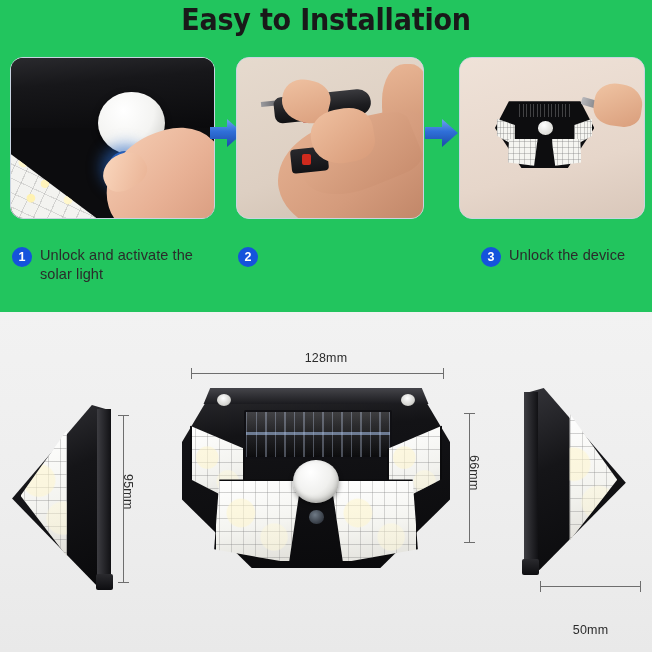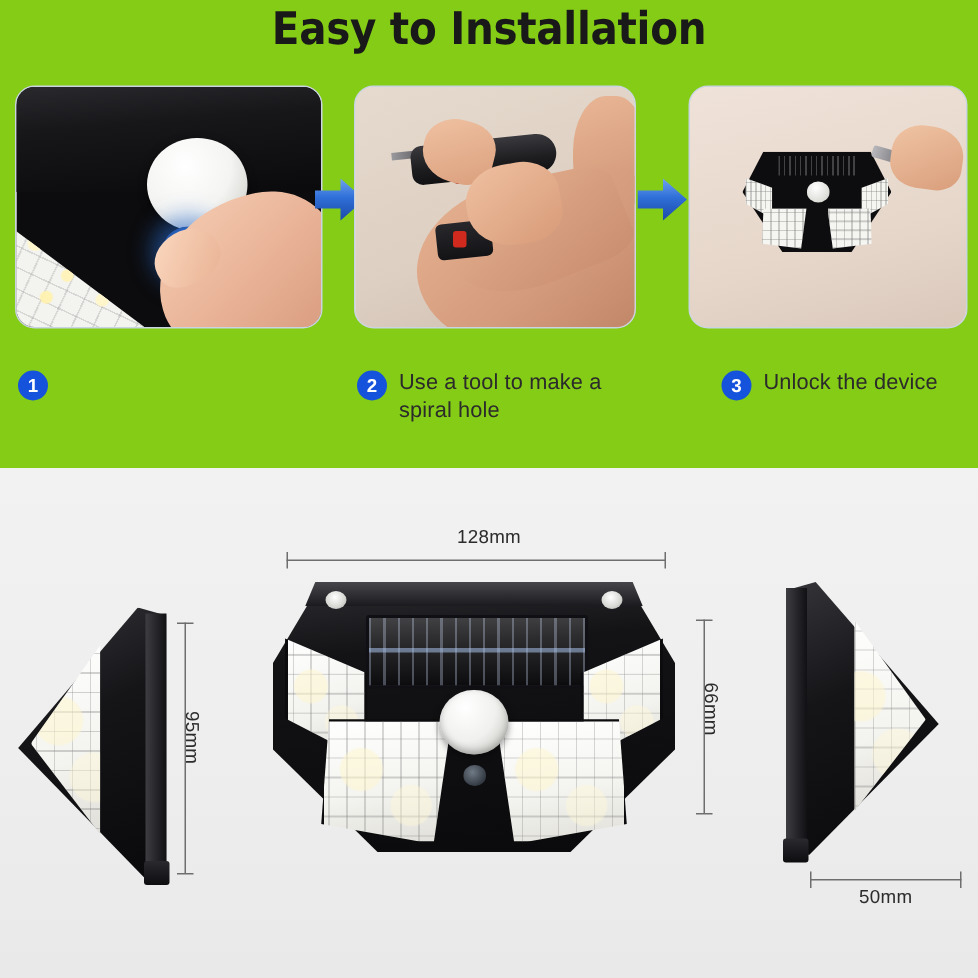--- a/index.html
+++ b/index.html
@@ -5,21 +5,21 @@
   html,body{margin:0;padding:0;}
   body{
     width:652px;height:652px;overflow:hidden;
     font-family:"Liberation Sans", sans-serif;
     background:#ffffff;
     -webkit-font-smoothing:antialiased;
   }
   .page{position:relative;width:652px;height:652px;}
 
   
-  .top-section{position:absolute;left:0;top:0;width:652px;height:312px;background:#84cc16;}
+  .top-section{position:absolute;left:0;top:0;width:652px;height:312px;background:#22c55e;}
   .title{
     position:absolute;left:0;top:2px;width:652px;text-align:center;
     font-family:"DejaVu Sans Condensed","Liberation Sans",sans-serif;
     font-weight:bold;font-size:30px;letter-spacing:-0.2px;color:#191919;
     white-space:nowrap;
   }
 
   
   .panel{
     position:absolute;top:57px;height:160px;
@@ -303,24 +303,24 @@
             <div class="lamp-dome"></div>
           </div>
         </div>
         <div class="p3-driver"></div>
         <div class="p3-hand"></div>
       </div>
     </div>
 
     <div class="step" id="step1">
       <div class="badge">1</div>
+      <div class="step-text">Unlock and activate the solar light</div>
     </div>
     <div class="step" id="step2">
       <div class="badge">2</div>
-      <div class="step-text">Use a tool to make a spiral hole</div>
     </div>
     <div class="step" id="step3">
       <div class="badge">3</div>
       <div class="step-text">Unlock the device</div>
     </div>
   </div>
 
   <div class="bottom-section"></div>
 
   <div class="side-lamp" id="sideL">
@@ -393,16 +393,16 @@
     <div class="dim-line-v" style="left:469px;top:413px;height:129px;"></div>
     <div class="dim-cap-h" style="left:464px;top:413px;"></div>
     <div class="dim-cap-h" style="left:464px;top:542px;"></div>
     <div class="dim-label vert" style="left:481px;top:455px;">66mm</div>
   </div>
 
   <div>
     <div class="dim-line-h" style="left:540px;top:586px;width:101px;"></div>
     <div class="dim-cap-v" style="left:540px;top:581px;"></div>
     <div class="dim-cap-v" style="left:640px;top:581px;"></div>
-    <div class="dim-label" style="left:540px;top:591px;width:101px;text-align:center;">50mm</div>
+    <div class="dim-label" style="left:540px;top:623px;width:101px;text-align:center;">50mm</div>
   </div>
 
 </div>
 
 </body></html>

